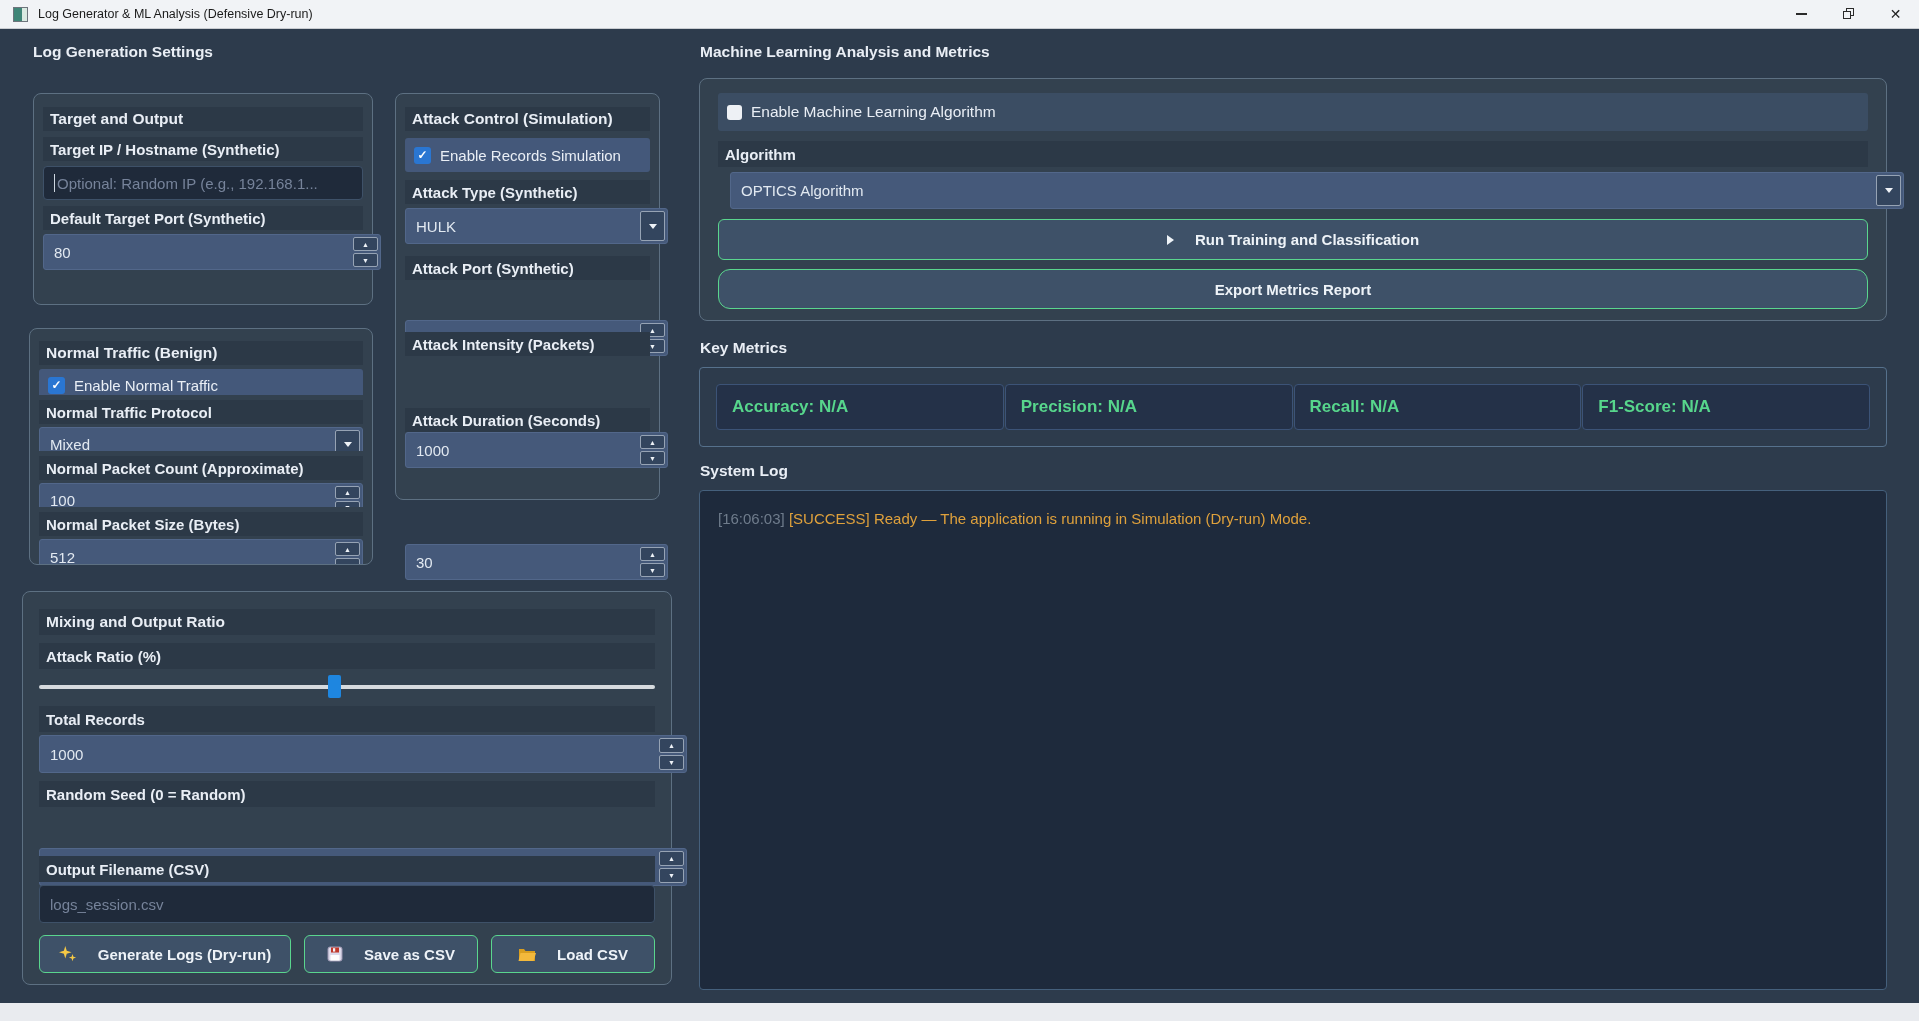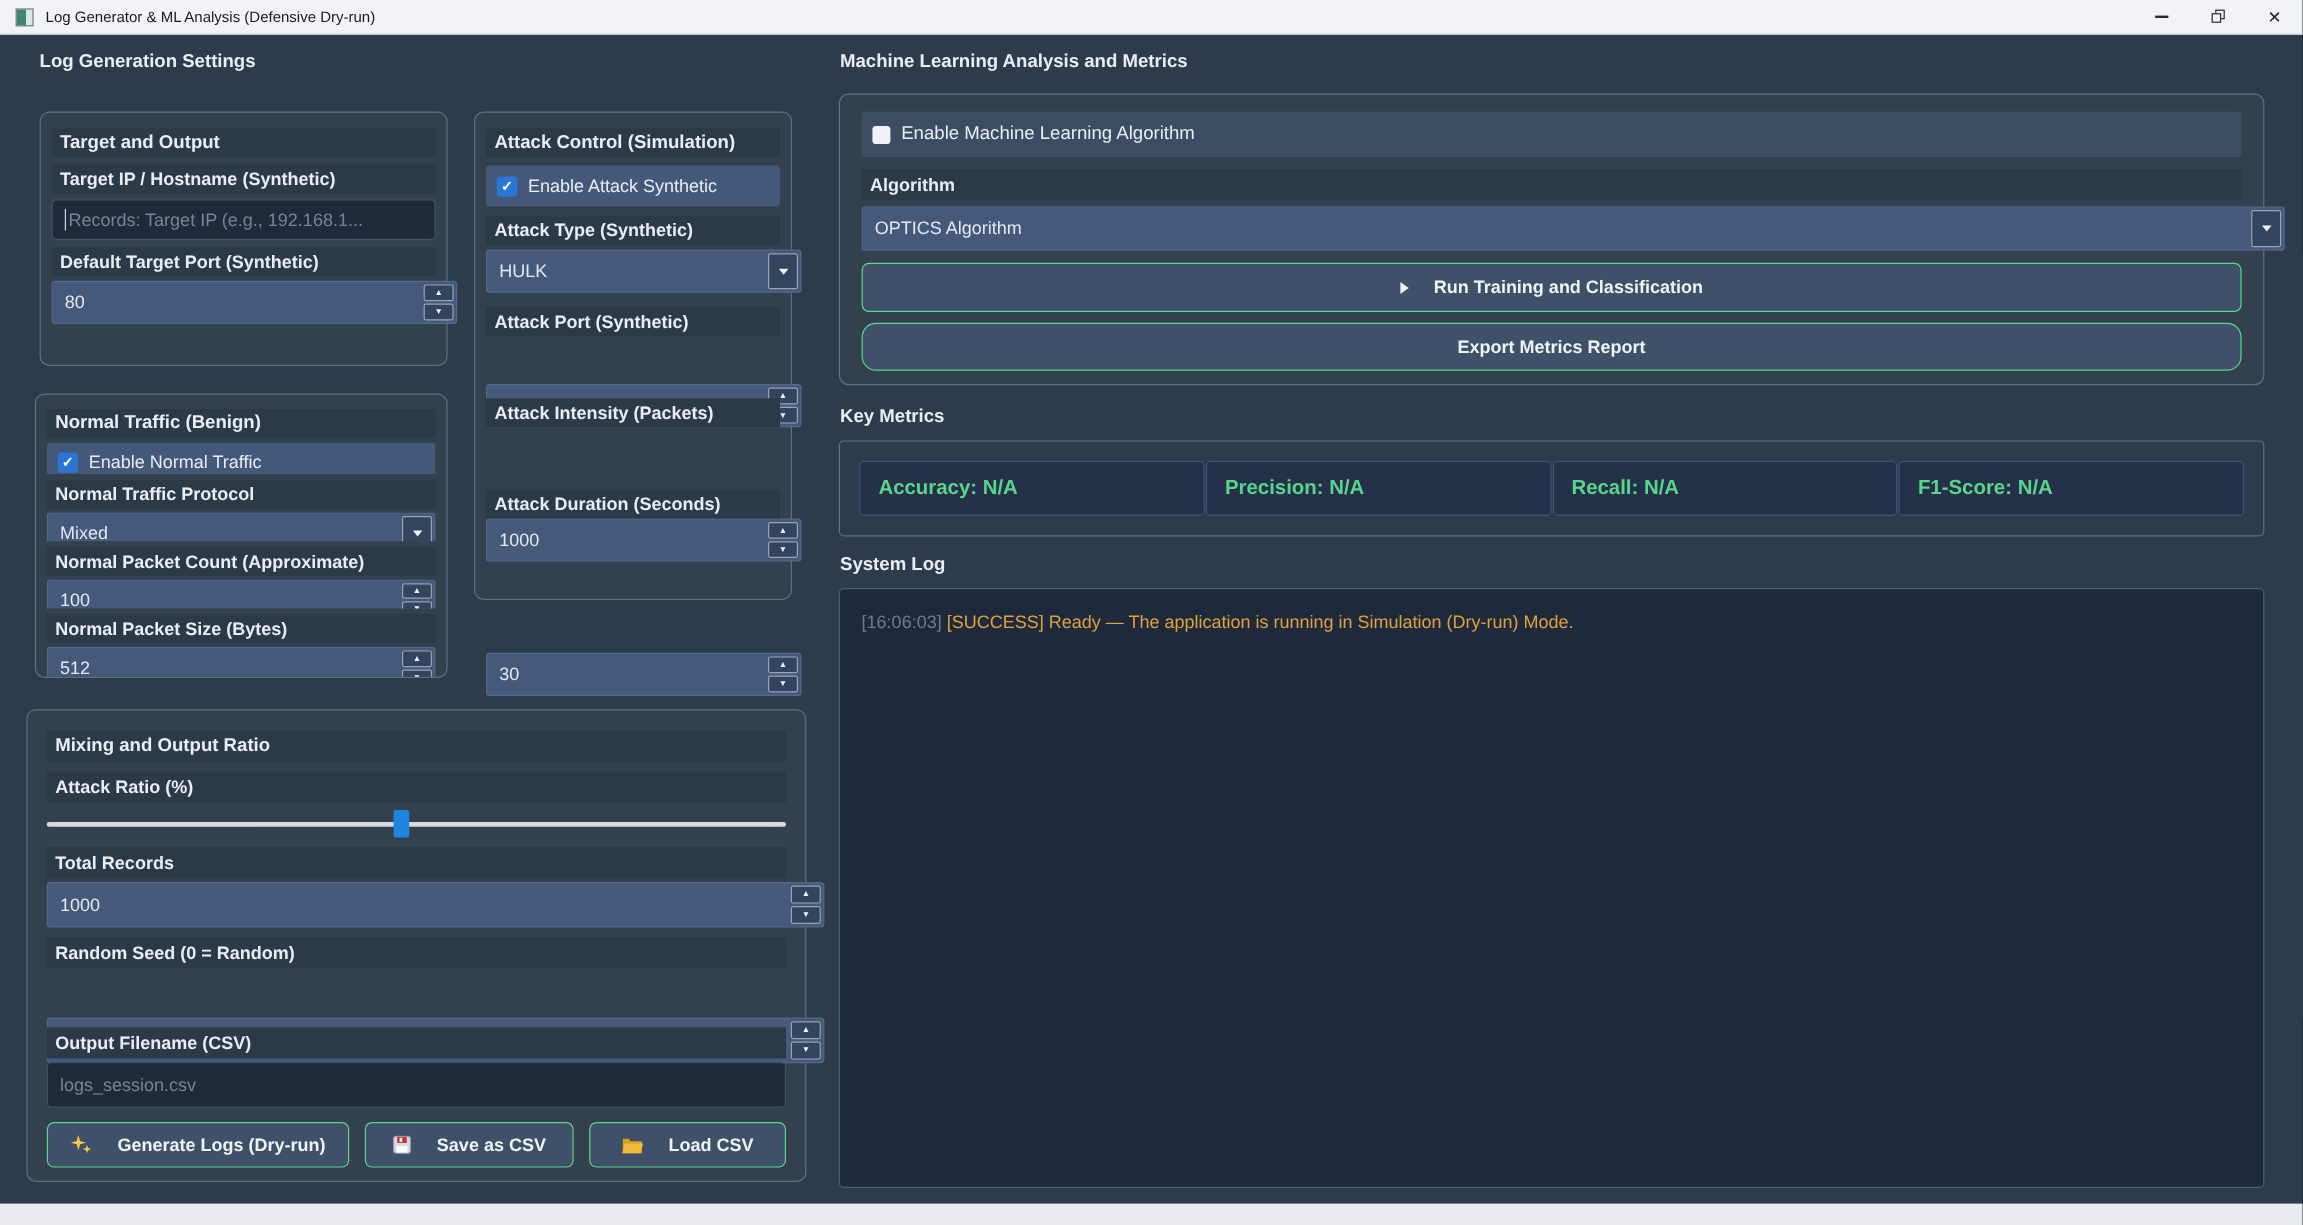--- a/index.html
+++ b/index.html
@@ -93,37 +93,37 @@
 
   <div class="content">
 
     <div class="panel-heading" style="left:33px;top:14px;">Log Generation Settings</div>
 
     <div class="group" style="left:33px;top:64px;width:340px;height:212px;">
       <div class="row strip gtitle" style="top:13px;height:24px;">Target and Output</div>
       <div class="row strip" style="top:43px;height:24px;">Target IP / Hostname (Synthetic)</div>
       <div class="row lineedit" style="top:72px;height:34px;">
         <span class="caret"></span>
-        <span>Records: Target IP (e.g., 192.168.1...</span>
+        <span>Optional: Random IP (e.g., 192.168.1...</span>
       </div>
       <div class="row strip" style="top:112px;height:24px;">Default Target Port (Synthetic)</div>
       <div class="row spin" style="top:140px;height:36px;">
         <span>80</span>
         <span class="spin-btns">
           <span class="spin-btn">▲</span>
           <span class="spin-btn">▼</span>
         </span>
       </div>
     </div>
 
     <div class="group" style="left:395px;top:64px;width:265px;height:407px;">
       <div class="row strip gtitle" style="top:13px;height:24px;">Attack Control (Simulation)</div>
       <div class="row checkrow" style="top:44px;height:34px;">
         <span class="cbox checked ic">✓</span>
-        <span>Enable Attack Synthetic</span>
+        <span>Enable Records Simulation</span>
       </div>
       <div class="row strip" style="top:86px;height:24px;">Attack Type (Synthetic)</div>
       <div class="row combo" style="top:114px;height:36px;">
         <span>HULK</span>
         <span class="combo-arrow">
             <span class="tri-down"></span>
           </span>
       </div>
       <div class="row strip" style="top:162px;height:24px;">Attack Port (Synthetic)</div>
       <div class="row spin" style="top:190px;height:36px;">
@@ -245,21 +245,21 @@
                 <path d="M2.5 6 H18 L15.5 14 H0.5 Z" fill="#f3b93c"></path>
               </svg>
           </span>
           <span>Load CSV</span>
         </button>
       </div>
     </div>
 
     <div class="panel-heading" style="left:700px;top:14px;">Machine Learning Analysis and Metrics</div>
 
-    <div class="group" style="left:699px;top:49px;width:1188px;height:243px;">
+    <div class="group" style="left:699px;top:49px;width:1188px;height:243px;padding-left:12px;">
       <div class="row pad18 checkrow ml" style="top:14px;height:38px;">
         <span class="cbox unchecked ic"></span>
         <span>Enable Machine Learning Algorithm</span>
       </div>
       <div class="row pad18 combo" style="top:93px;height:37px;">
         <span>OPTICS Algorithm</span>
         <span class="combo-arrow">
             <span class="tri-down"></span>
           </span>
       </div>

